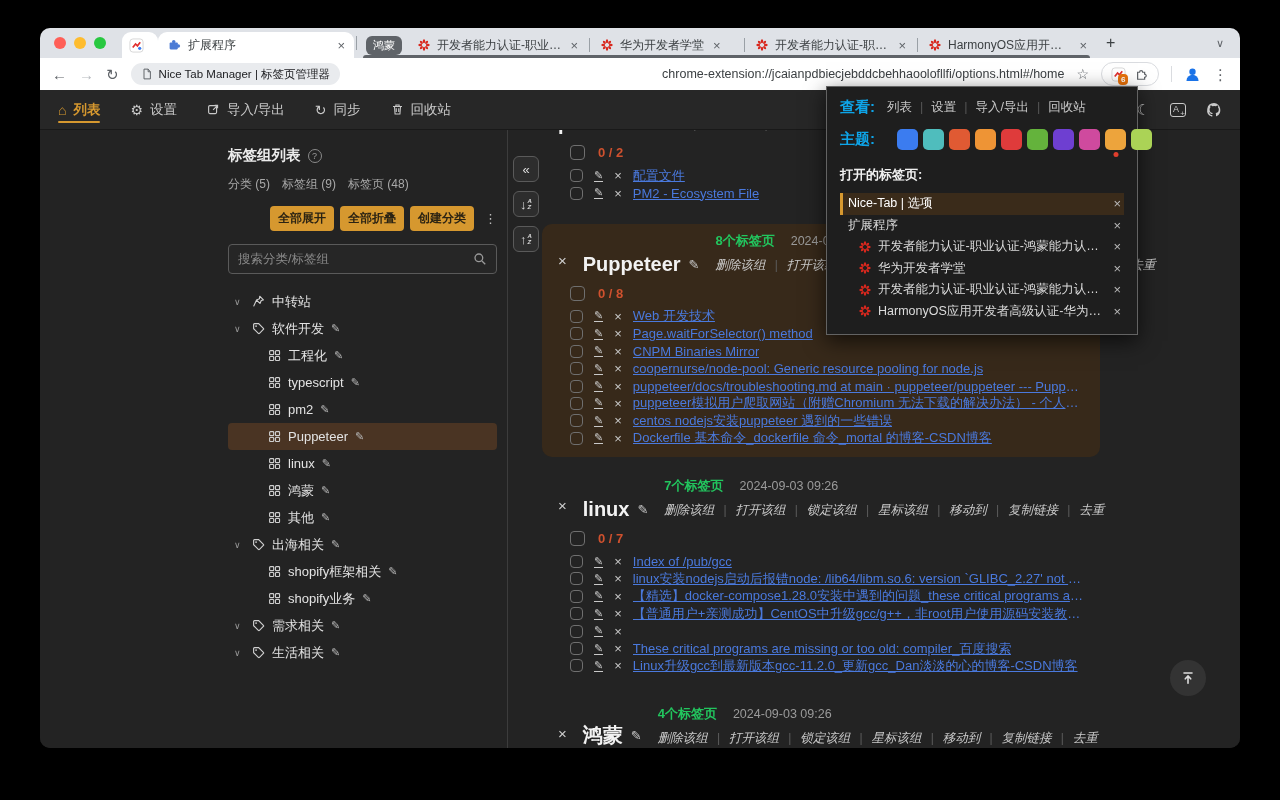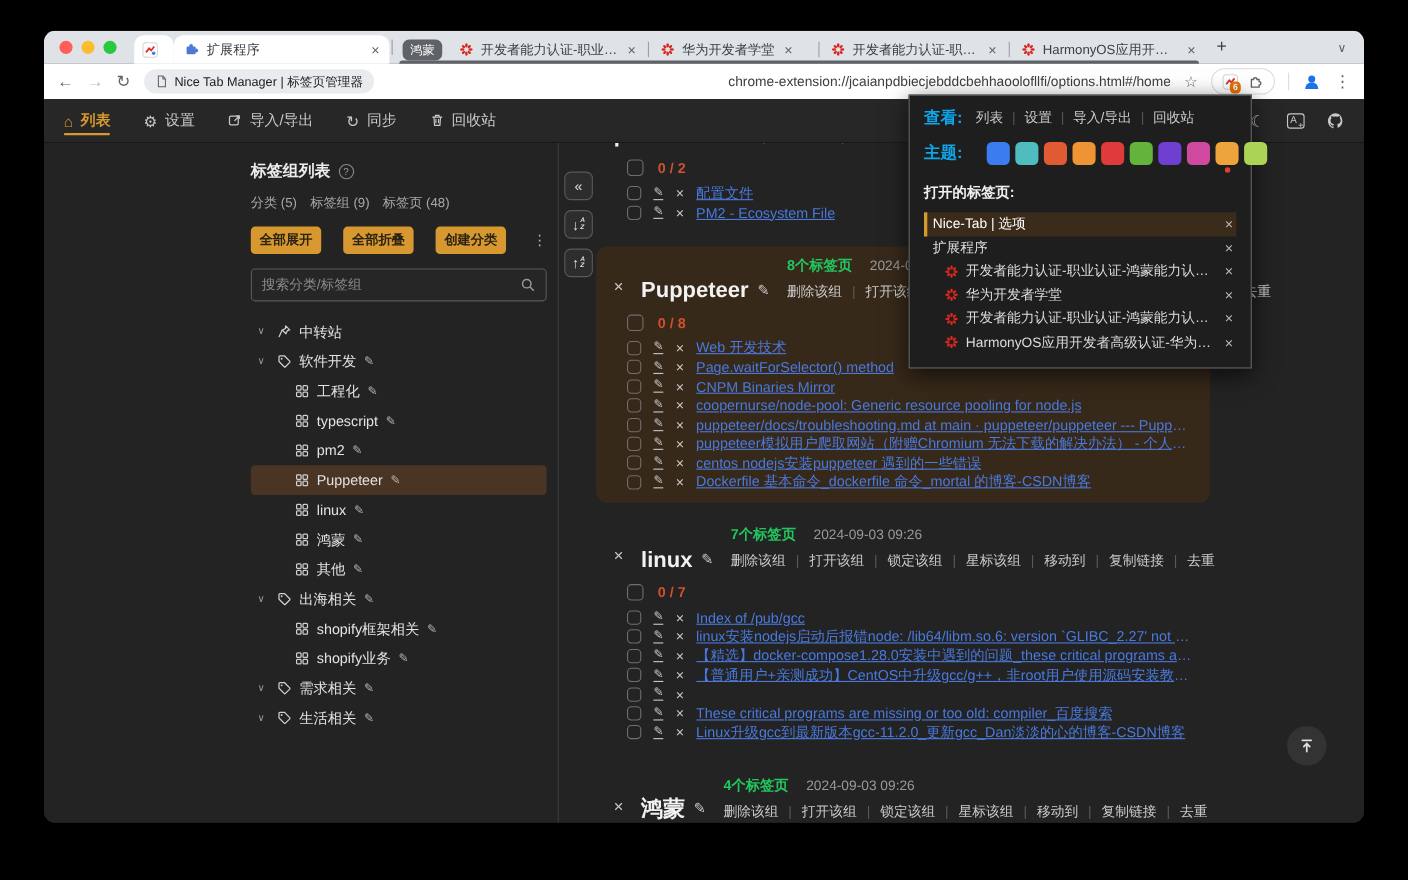--- a/index.html
+++ b/index.html
@@ -57,21 +57,21 @@
   .trans-box::before { content:'A'; position:absolute; left:2px; top:0px; font-size:9px; color:#c9c9c9; }
   .trans-box::after { content:'+'; position:absolute; right:0px; bottom:-2px; font-size:8px; color:#c9c9c9; }
 
   
   .appbody { flex:1; display:flex; position:relative; overflow:hidden; background:#232323; min-height:0; }
   .sidebar { width:468px; flex:none; border-right:1px solid #3c3c3c; padding:16px 10px 0 188px; }
   .sb-title-row { display:flex; align-items:center; gap:7px; color:#ececec; font-size:14.5px; font-weight:bold; }
   .help { width:14px; height:14px; border:1px solid #8a8a8a; border-radius:50%; color:#9a9a9a; font-size:9px;
     display:flex; align-items:center; justify-content:center; font-weight:normal; }
   .sb-stats { display:flex; gap:12px; color:#a8a8a8; font-size:12px; margin-top:11px; }
-  .sb-btns { display:flex; gap:6px; margin-top:13px; justify-content:space-between; align-items:center; }
+  .sb-btns { display:flex; gap:6px; margin-top:13px; justify-content:flex-end; align-items:center; }
   .gold-btn { background:#d6982f; color:#2b2313; font-size:12px; padding:4px 8px; border-radius:4px; font-weight:bold; }
   .kebab { color:#bbb; font-size:13px; margin-left:4px; letter-spacing:0; }
   .sb-search { margin-top:13px; height:30px; border:1px solid #5a5a5a; border-radius:4px; display:flex;
     align-items:center; padding:0 9px; background:#262626; gap:6px; }
   .sb-search input { flex:1; background:transparent; border:none; outline:none; color:#ddd; font-size:12.5px; min-width:0; }
   .sb-search input::placeholder { color:#8a8a8a; }
   .tree { margin-top:14px; }
   .tnode { display:flex; align-items:center; gap:7px; height:27px; font-size:13px; color:#e3e3e3; padding:0 6px; border-radius:4px; }
   .tnode .chev { color:#9a9a9a; font-size:9px; width:11px; flex:none; }
   .tnode.child { padding-left:40px; }
@@ -91,21 +91,21 @@
   .group.clipped { margin-top:-26px; }
   .ghead { display:flex; align-items:flex-end; gap:16px; }
   .gclose { color:#cfcfcf; font-size:15px; margin-bottom:7px; flex:none; }
   .gtitle { font-size:20px; font-weight:bold; color:#f2f2f2; display:flex; align-items:center; gap:8px; flex:none; }
   .gtitle .pencil { font-size:13px; color:#c9c9c9; font-weight:normal; }
   .gmeta { flex:1; display:flex; flex-direction:column; gap:7px; padding-bottom:2px; min-width:0; }
   .gmeta-top { display:flex; gap:16px; align-items:center; }
   .gcount { color:#22c55e; font-size:13px; font-weight:bold; }
   .gdate { color:#9a9a9a; font-size:12.5px; }
   .gactions { display:flex; align-items:center; font-size:12.5px; color:#cbcbcb; flex-wrap:nowrap; }
-  .gact { white-space:nowrap; }
+  .gact { white-space:nowrap;font-style:italic; }
   .gact + .gact::before { content:'|'; color:#5a5a5a; margin:0 9px; }
   .gsel { display:flex; align-items:center; gap:13px; margin:10px 0 7px; padding-left:12px; }
   .cb { width:15px; height:15px; border:1.5px solid #6f6f6f; border-radius:4px; background:transparent; flex:none; }
   .gselcount { color:#cf512e; font-size:13px; font-weight:bold; }
   .grow { display:flex; align-items:center; gap:11px; height:17.4px; padding-left:12px; }
   .grow .cb { width:13px; height:13px; }
   .rpencil { color:#c9c9c9; font-size:11px; line-height:10px; border-bottom:1px solid #c9c9c9; padding-bottom:1px; flex:none; }
   .rx { color:#c9c9c9; font-size:13px; flex:none; }
   .glink { color:#4a79dd; font-size:13px; text-decoration:underline; white-space:nowrap; overflow:hidden;
     text-overflow:ellipsis; max-width:474px; }

